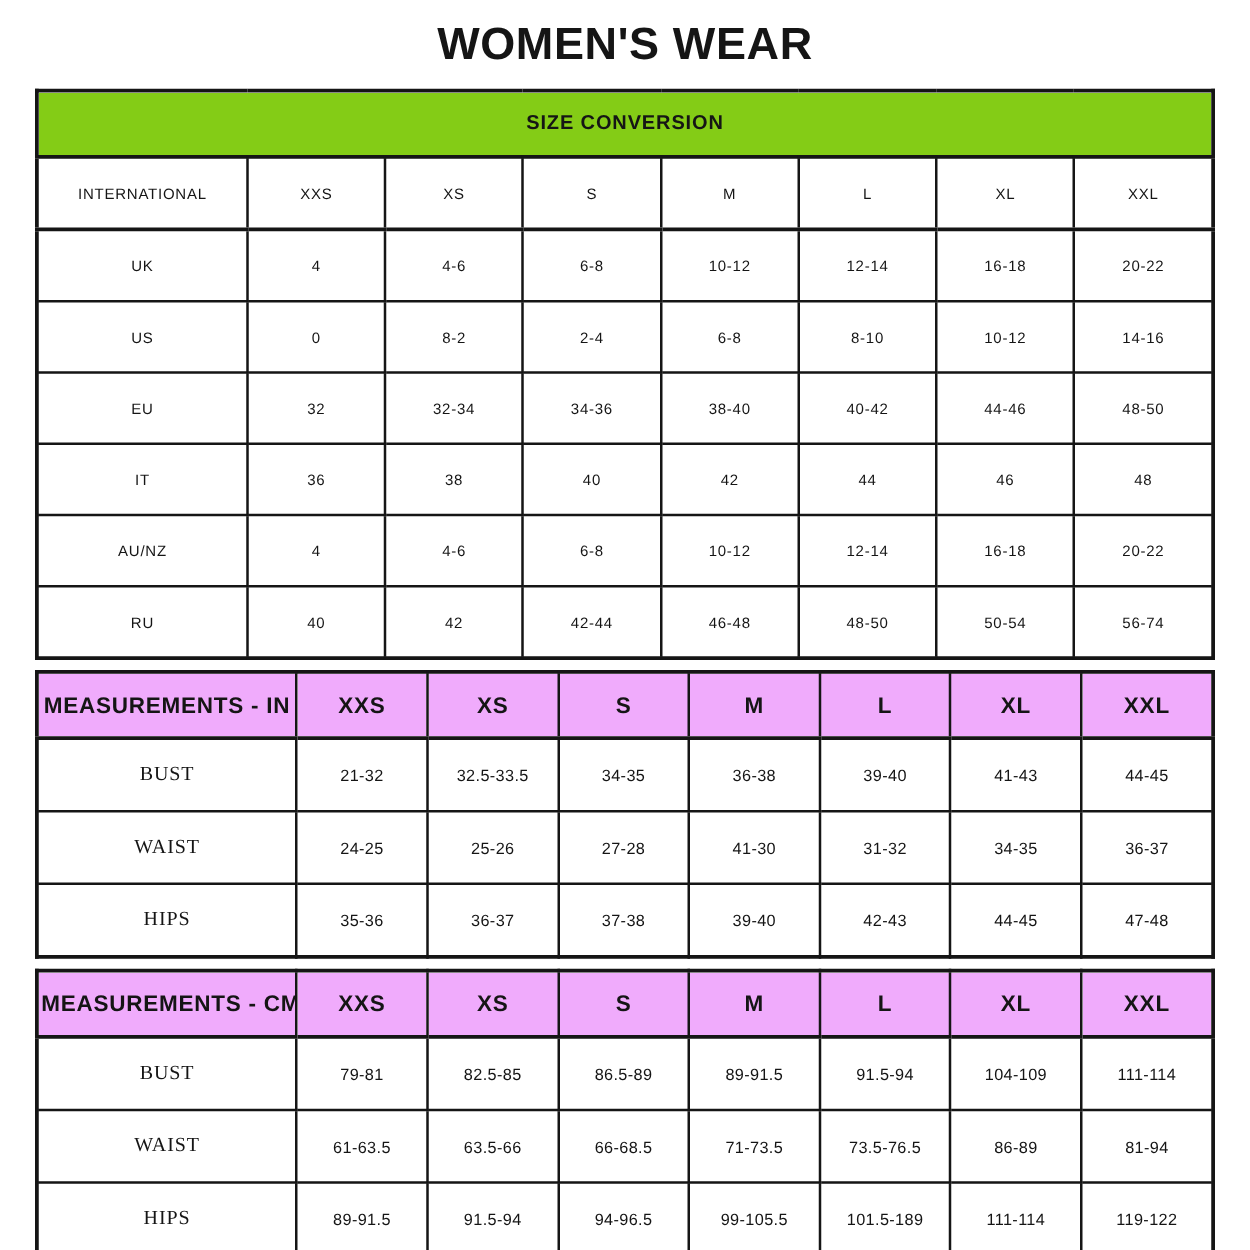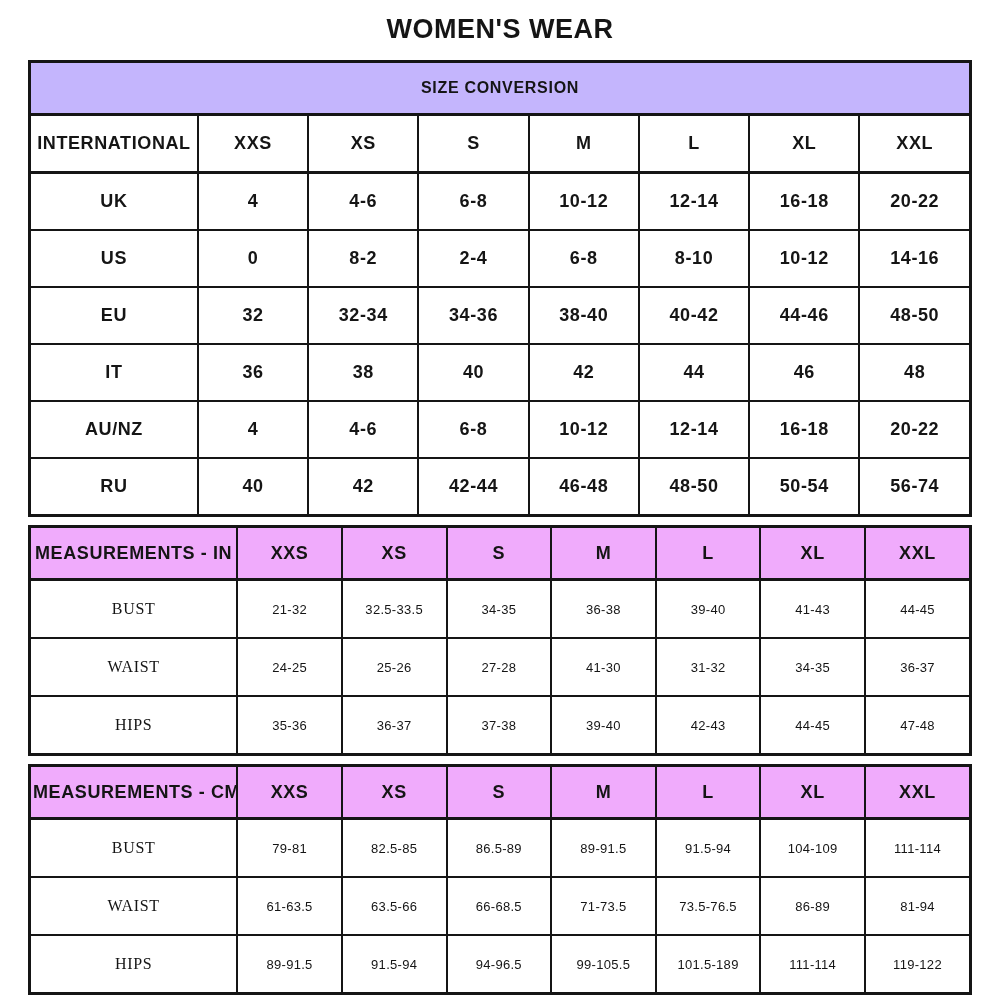--- a/index.html
+++ b/index.html
@@ -11,21 +11,21 @@
   }
   .page {
     width: 1000px;
     height: 1000px;
     box-sizing: border-box;
     padding: 10px 28px 0 28px;
     background: #ffffff;
   }
   .title {
     text-align: center;
-    font-size: 27px;
+    font-size: 36px;
     font-weight: 700;
     letter-spacing: 0.5px;
     margin: 4px 0 15px 0;
   }
   table.tbl {
     width: 100%;
     border-collapse: collapse;
     table-layout: fixed;
     border: 3px solid #151515;
     margin-bottom: 8px;
@@ -33,31 +33,31 @@
   .tbl th, .tbl td {
     border: 2px solid #151515;
     text-align: center;
     vertical-align: middle;
     padding: 0 2px;
     overflow: hidden;
     white-space: nowrap;
   }
   
   .banner-cell {
-    background: #c4b5fd;
+    background: #84cc16;
     height: 50px;
     font-size: 16px;
     font-weight: 700;
     letter-spacing: 0.7px;
     border-bottom-width: 3px !important;
   }
   .tbl-conv td {
     height: 55px;
-    font-size: 18px;
-    font-weight: 700;
+    font-size: 12px;
+    font-weight: 400;
     letter-spacing: 0.6px;
   }
   .tbl-conv .colhead td {
     border-bottom-width: 3px;
   }
   
   .tbl-meas thead th {
     background: #f0abfc;
     height: 50px;
     font-size: 18px;

